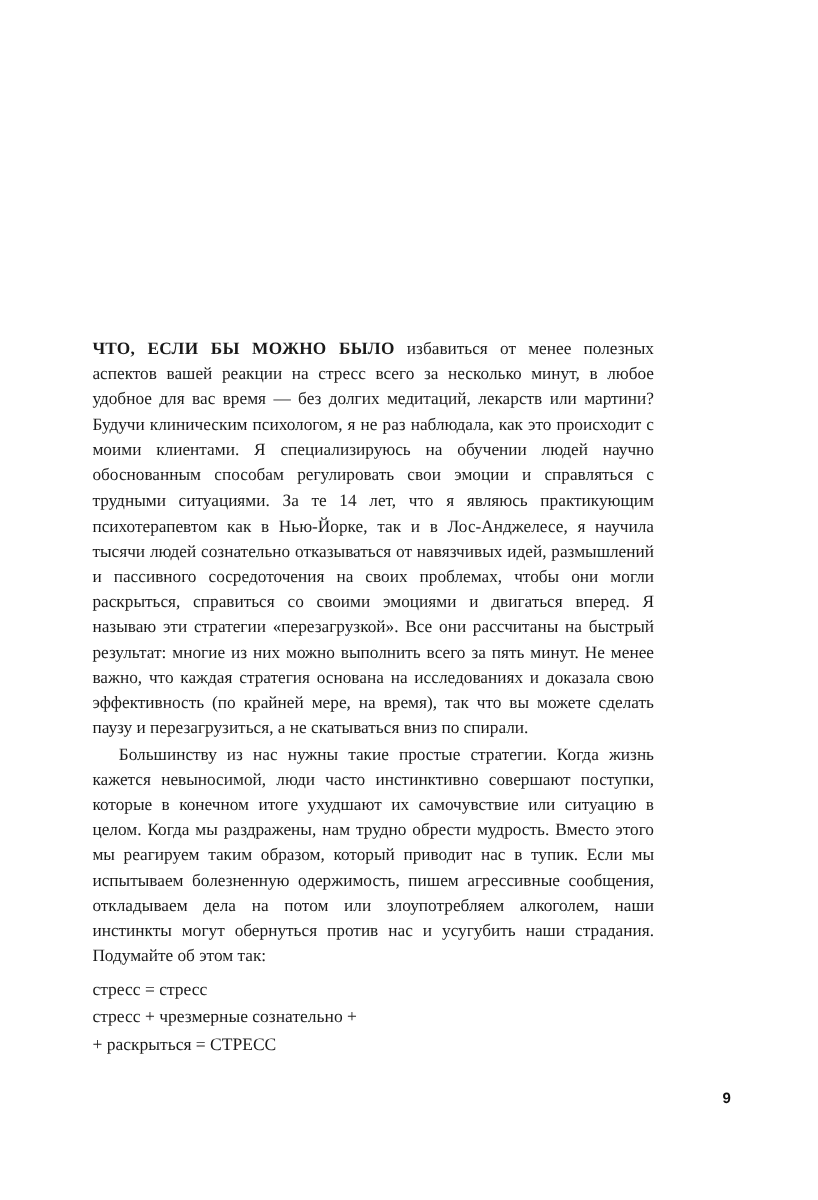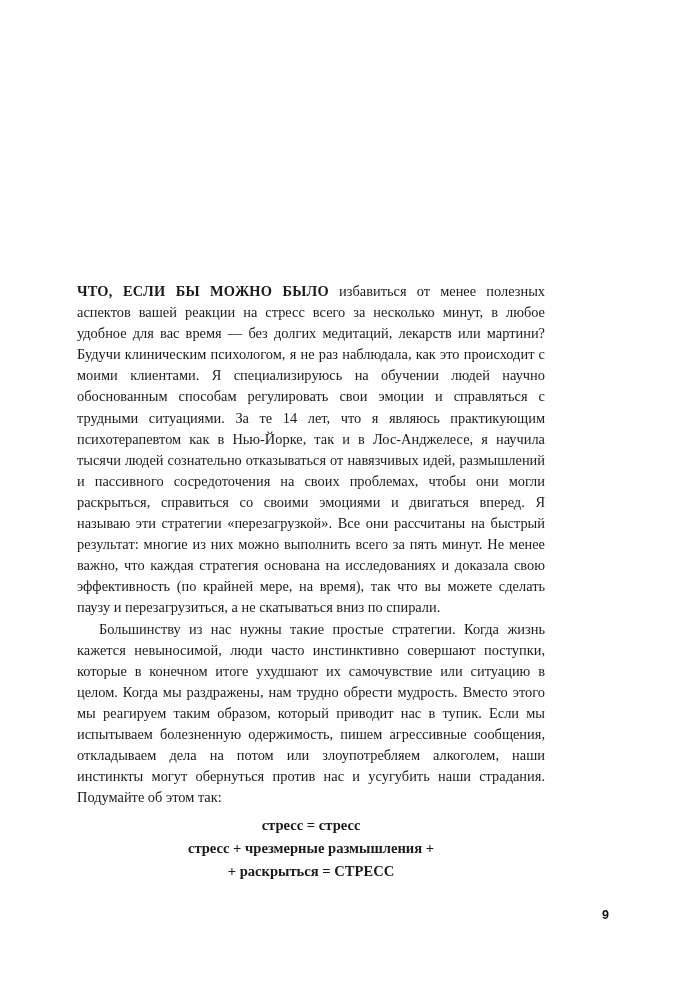--- a/index.html
+++ b/index.html
@@ -39,22 +39,21 @@
   }
   .dropcap-lead {
     font-weight: bold;
     letter-spacing: 0.2px;
   }
   .formula {
     position: absolute;
     left: 77px;
     top: 814px;
     width: 468px;
-    text-align: center;
-    font-weight: bold;
+    font-weight: normal;
     font-size: 14.6px;
     line-height: 23px;
   }
   .formula div {
     white-space: nowrap;
   }
   .folio {
     position: absolute;
     right: 73px;
     top: 908px;
@@ -69,19 +68,19 @@
 
 <div class="page">
 
   <div class="text-column">
     <p class="body-par"><span class="dropcap-lead">ЧТО, ЕСЛИ БЫ МОЖНО БЫЛО</span><span> избавиться от менее полезных аспектов вашей реакции на стресс всего за несколько минут, в любое удобное для вас время — без долгих медитаций, лекарств или мартини? Будучи клиническим психологом, я не раз наблюдала, как это происходит с моими клиентами. Я специализируюсь на обучении людей научно обоснованным способам регулировать свои эмоции и справляться с трудными ситуациями. За те 14 лет, что я являюсь практикующим психотерапевтом как в Нью-Йорке, так и в Лос-Анджелесе, я научила тысячи людей сознательно отказываться от навязчивых идей, размышлений и пассивного сосредоточения на своих проблемах, чтобы они могли раскрыться, справиться со своими эмоциями и двигаться вперед. Я называю эти стратегии «перезагрузкой». Все они рассчитаны на быстрый результат: многие из них можно выполнить всего за пять минут. Не менее важно, что каждая стратегия основана на исследованиях и доказала свою эффективность (по крайней мере, на время), так что вы можете сделать паузу и перезагрузиться, а не скатываться вниз по спирали.</span></p>
     <p class="body-par"><span>Большинству из нас нужны такие простые стратегии. Когда жизнь кажется невыносимой, люди часто инстинктивно совершают поступки, которые в конечном итоге ухудшают их самочувствие или ситуацию в целом. Когда мы раздражены, нам трудно обрести мудрость. Вместо этого мы реагируем таким образом, который приводит нас в тупик. Если мы испытываем болезненную одержимость, пишем агрессивные сообщения, откладываем дела на потом или злоупотребляем алкоголем, наши инстинкты могут обернуться против нас и усугубить наши страдания. Подумайте об этом так:</span></p>
   </div>
 
   <div class="formula">
     <div>стресс = стресс</div>
-    <div>стресс + чрезмерные размышления +</div>
+    <div>стресс + чрезмерные сознательно +</div>
     <div>+ раскрыться = СТРЕСС</div>
   </div>
 
   <div class="folio">9</div>
 
 </div>
 
 </body></html>

